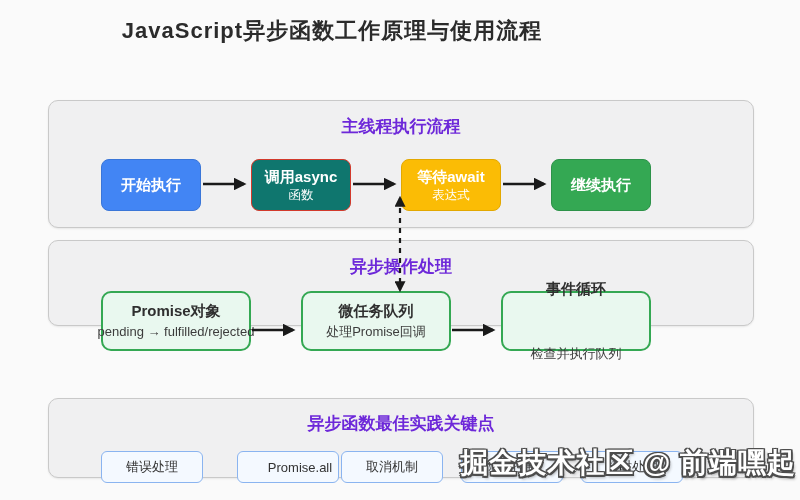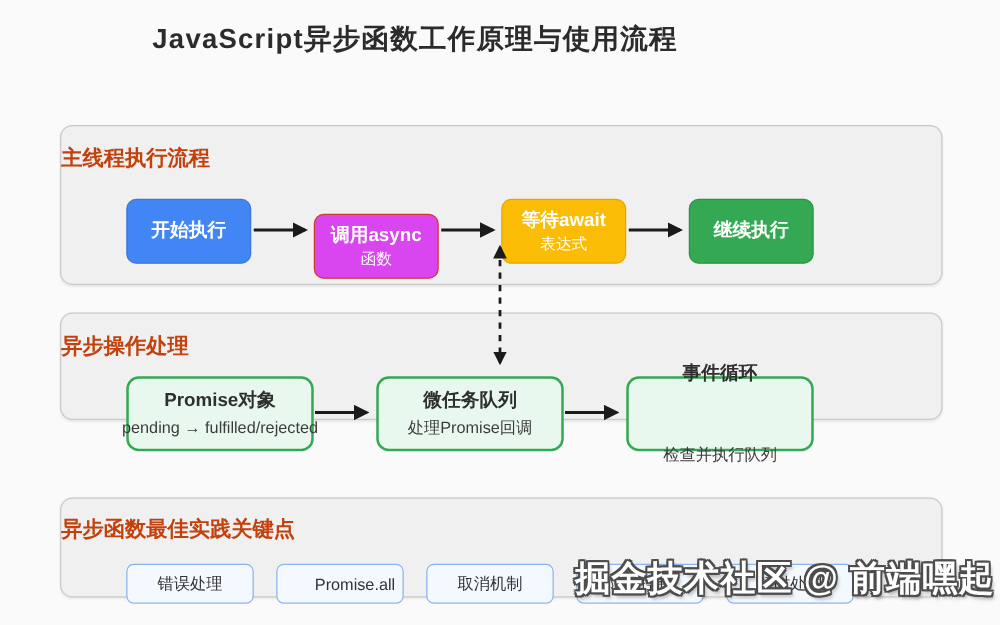--- a/index.html
+++ b/index.html
@@ -14,40 +14,40 @@
     text-align:center;font-size:22px;font-weight:bold;color:#2b2b2b;
     letter-spacing:1px;
   }
   .panel{
     position:absolute;left:48px;width:706px;
     background:#f0f0f1;border:1px solid #c9c9c9;border-radius:10px;
     box-shadow:0 1px 2px rgba(0,0,0,0.08);
     box-sizing:border-box;
   }
   .panel-1{top:100px;height:128px;}
-  .panel-2{top:250px;height:86px;}
+  .panel-2{top:240px;height:86px;}
   .panel-3{top:398px;height:80px;}
   .panel-title{
-    position:absolute;left:0;width:100%;
-    font-size:17px;font-weight:bold;color:#c2410c;
+    position:absolute;left:0;width:100%;text-align:center;
+    font-size:17px;font-weight:bold;color:#6d28d9;
   }
   .panel-1 .panel-title{top:14px;}
   .panel-2 .panel-title{top:14px;}
   .panel-3 .panel-title{top:13px;}
 
   .flow-node{
     position:absolute;top:58px;width:100px;height:52px;
     border-radius:8px;color:#fff;text-align:center;
     display:flex;flex-direction:column;justify-content:center;align-items:center;
     box-sizing:border-box;line-height:1.3;
   }
   .flow-node .lbl{font-size:15px;font-weight:bold;}
   .flow-node .sub{font-size:12.5px;margin-top:1px;}
   .node-blue  {left:52px; background:#4285f4;border:1.5px solid #3a76d8;}
-  .node-red   {left:202px;background:#d946ef;border:1.5px solid #d23a2c;margin-top:12px;}
+  .node-red   {left:202px;background:#0f766e;border:1.5px solid #d23a2c;}
   .node-yellow{left:352px;background:#fbbc05;border:1.5px solid #e3a800;}
   .node-green {left:502px;background:#34a853;border:1.5px solid #2d9249;}
 
   .green-box{
     position:absolute;top:50px;width:150px;height:60px;
     background:#e9f8ef;border:2px solid #34a853;border-radius:10px;
     display:flex;flex-direction:column;justify-content:center;align-items:center;
     box-sizing:border-box;text-align:right;line-height:1.35;
   }
   .green-box .lbl{font-size:15px;font-weight:bold;color:#2f2f2f;}
@@ -56,21 +56,21 @@
   .gbox-2{left:252px;}
   .gbox-3{left:452px;gap:44px;}
 
   .tag{
     position:absolute;top:52px;width:102px;height:32px;
     background:#f4f9ff;border:1.5px solid #8ab4f0;border-radius:6px;
     box-sizing:border-box;display:flex;justify-content:center;align-items:center;
     font-size:13px;color:#333;
   }
   .tag-0{left:52px;}
-  .tag-1{left:172px;padding-left:24px;}
+  .tag-1{left:188px;padding-left:24px;}
   .tag-2{left:292px;}
   .tag-3{left:412px;text-align:right;}
   .tag-4{left:532px;}
 
   .arrow-layer{
     position:absolute;top:0;left:0;width:800px;height:500px;
     pointer-events:none;z-index:5;
   }
   .watermark{
     position:absolute;top:444px;right:4px;z-index:9;

